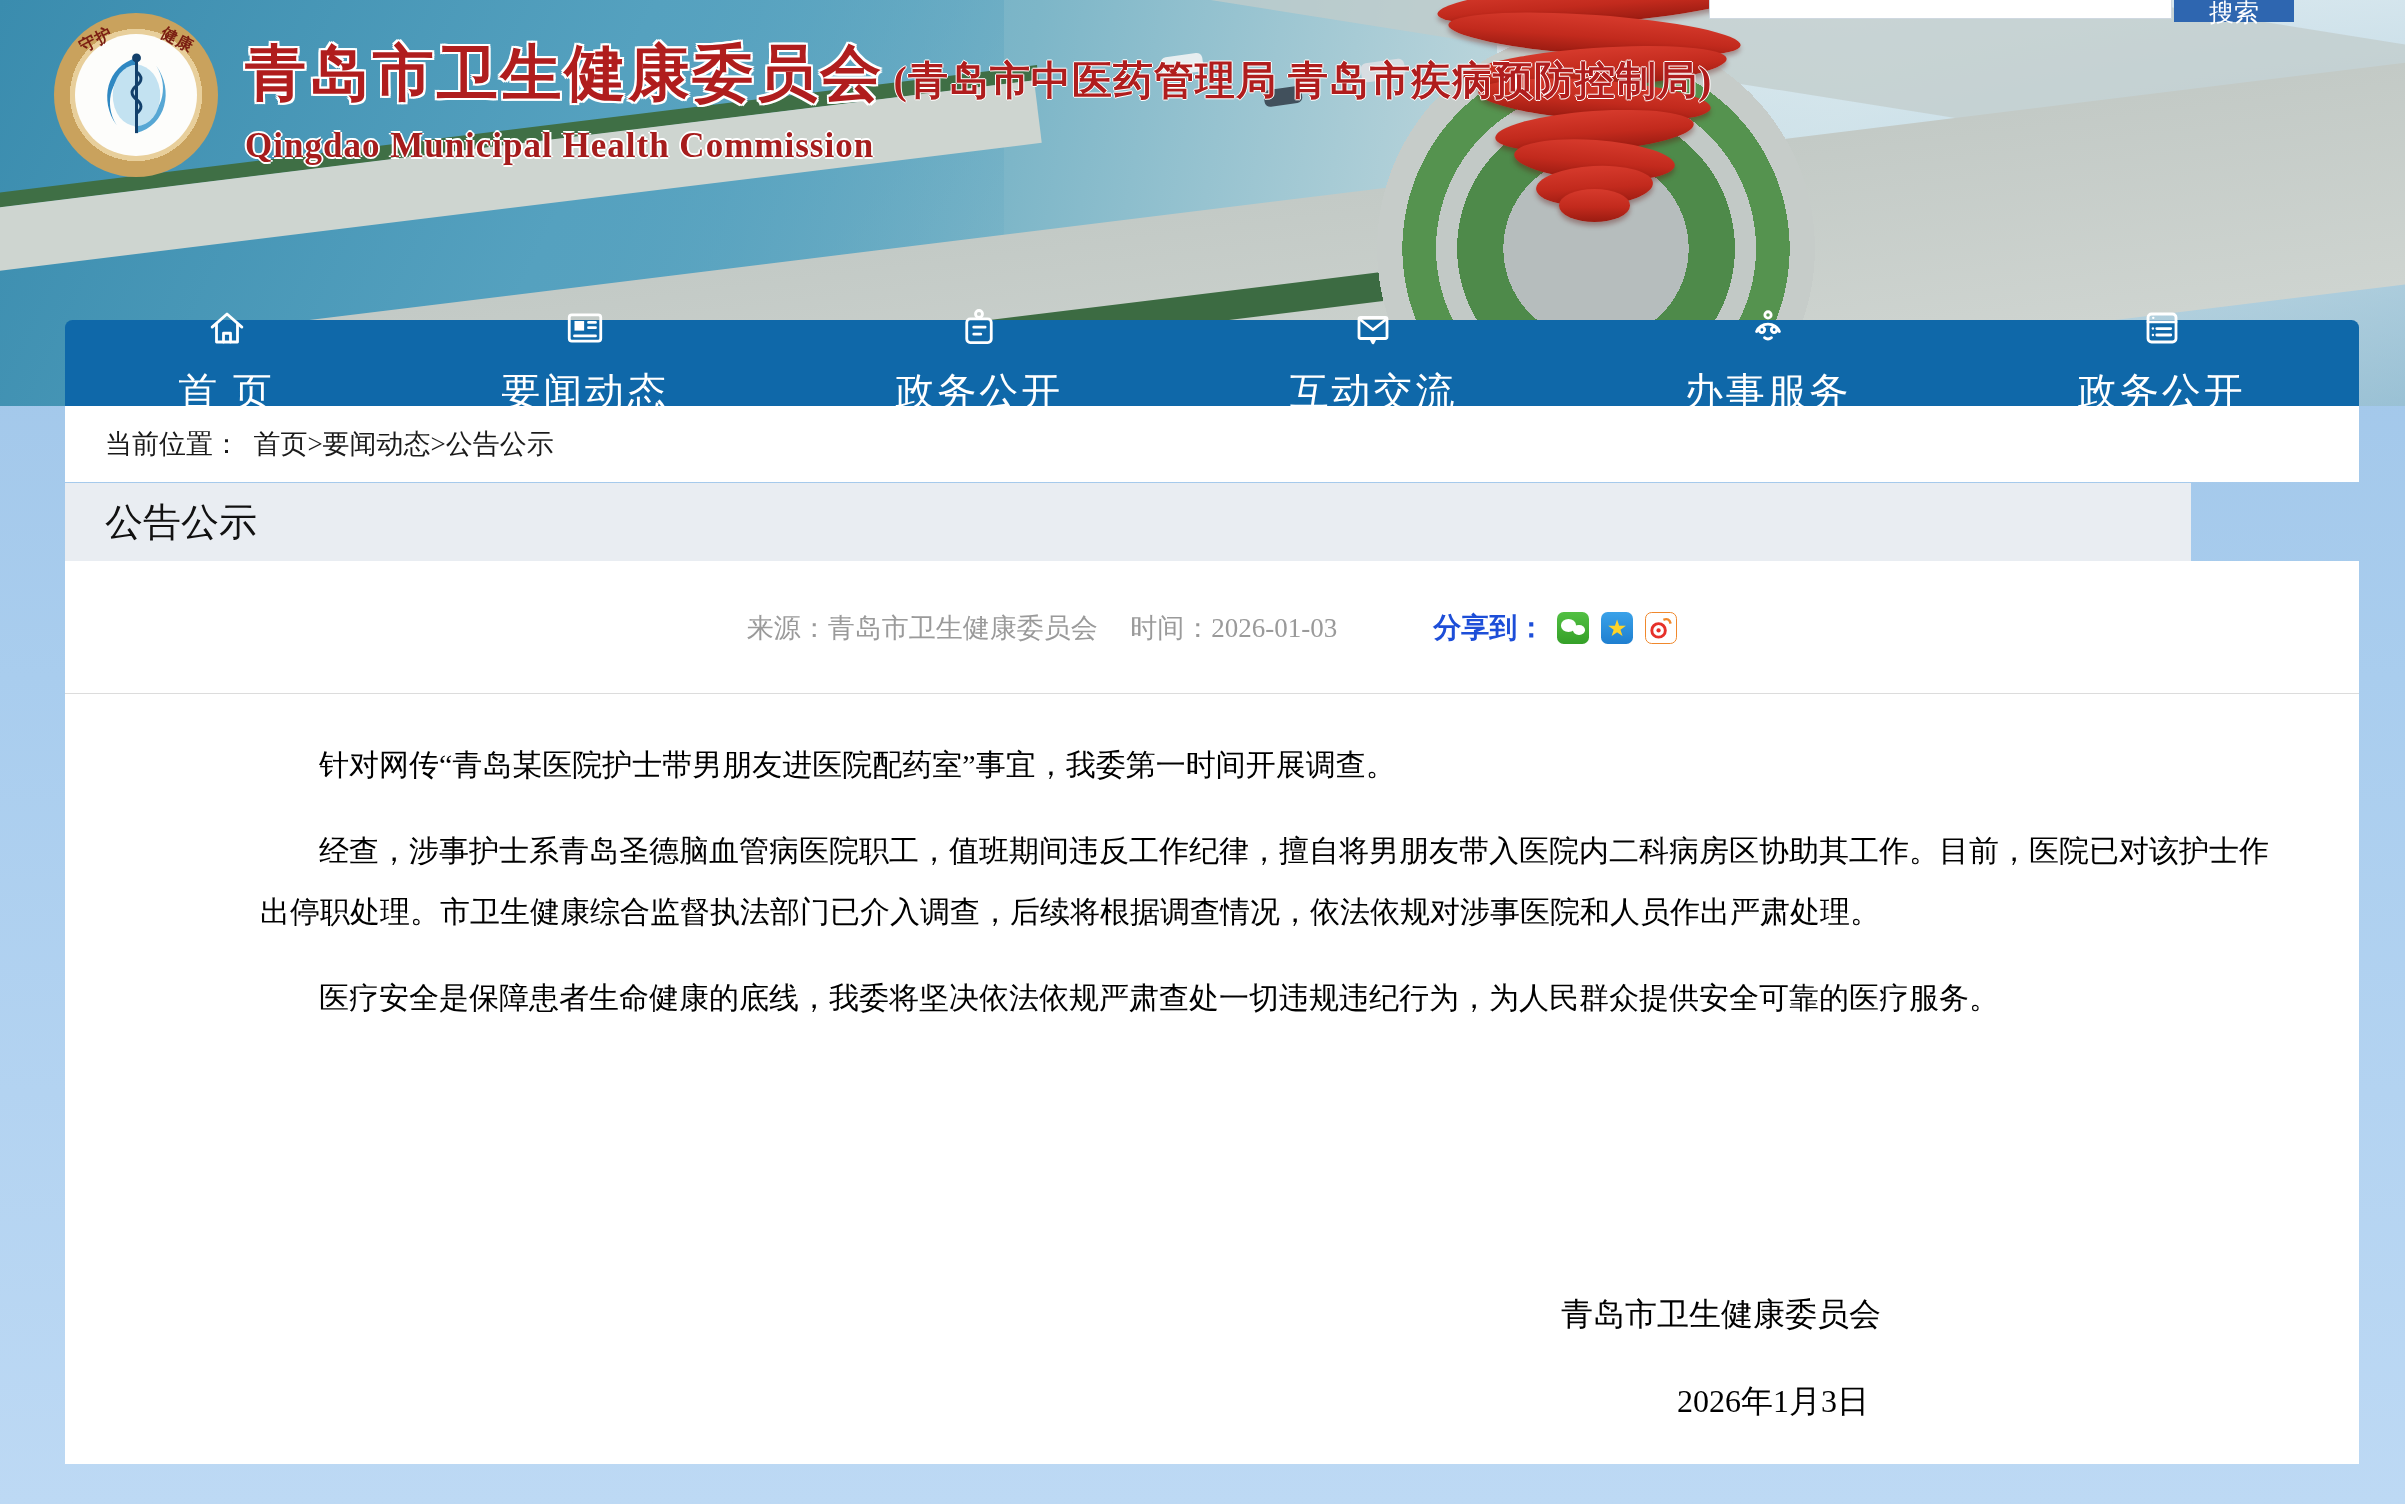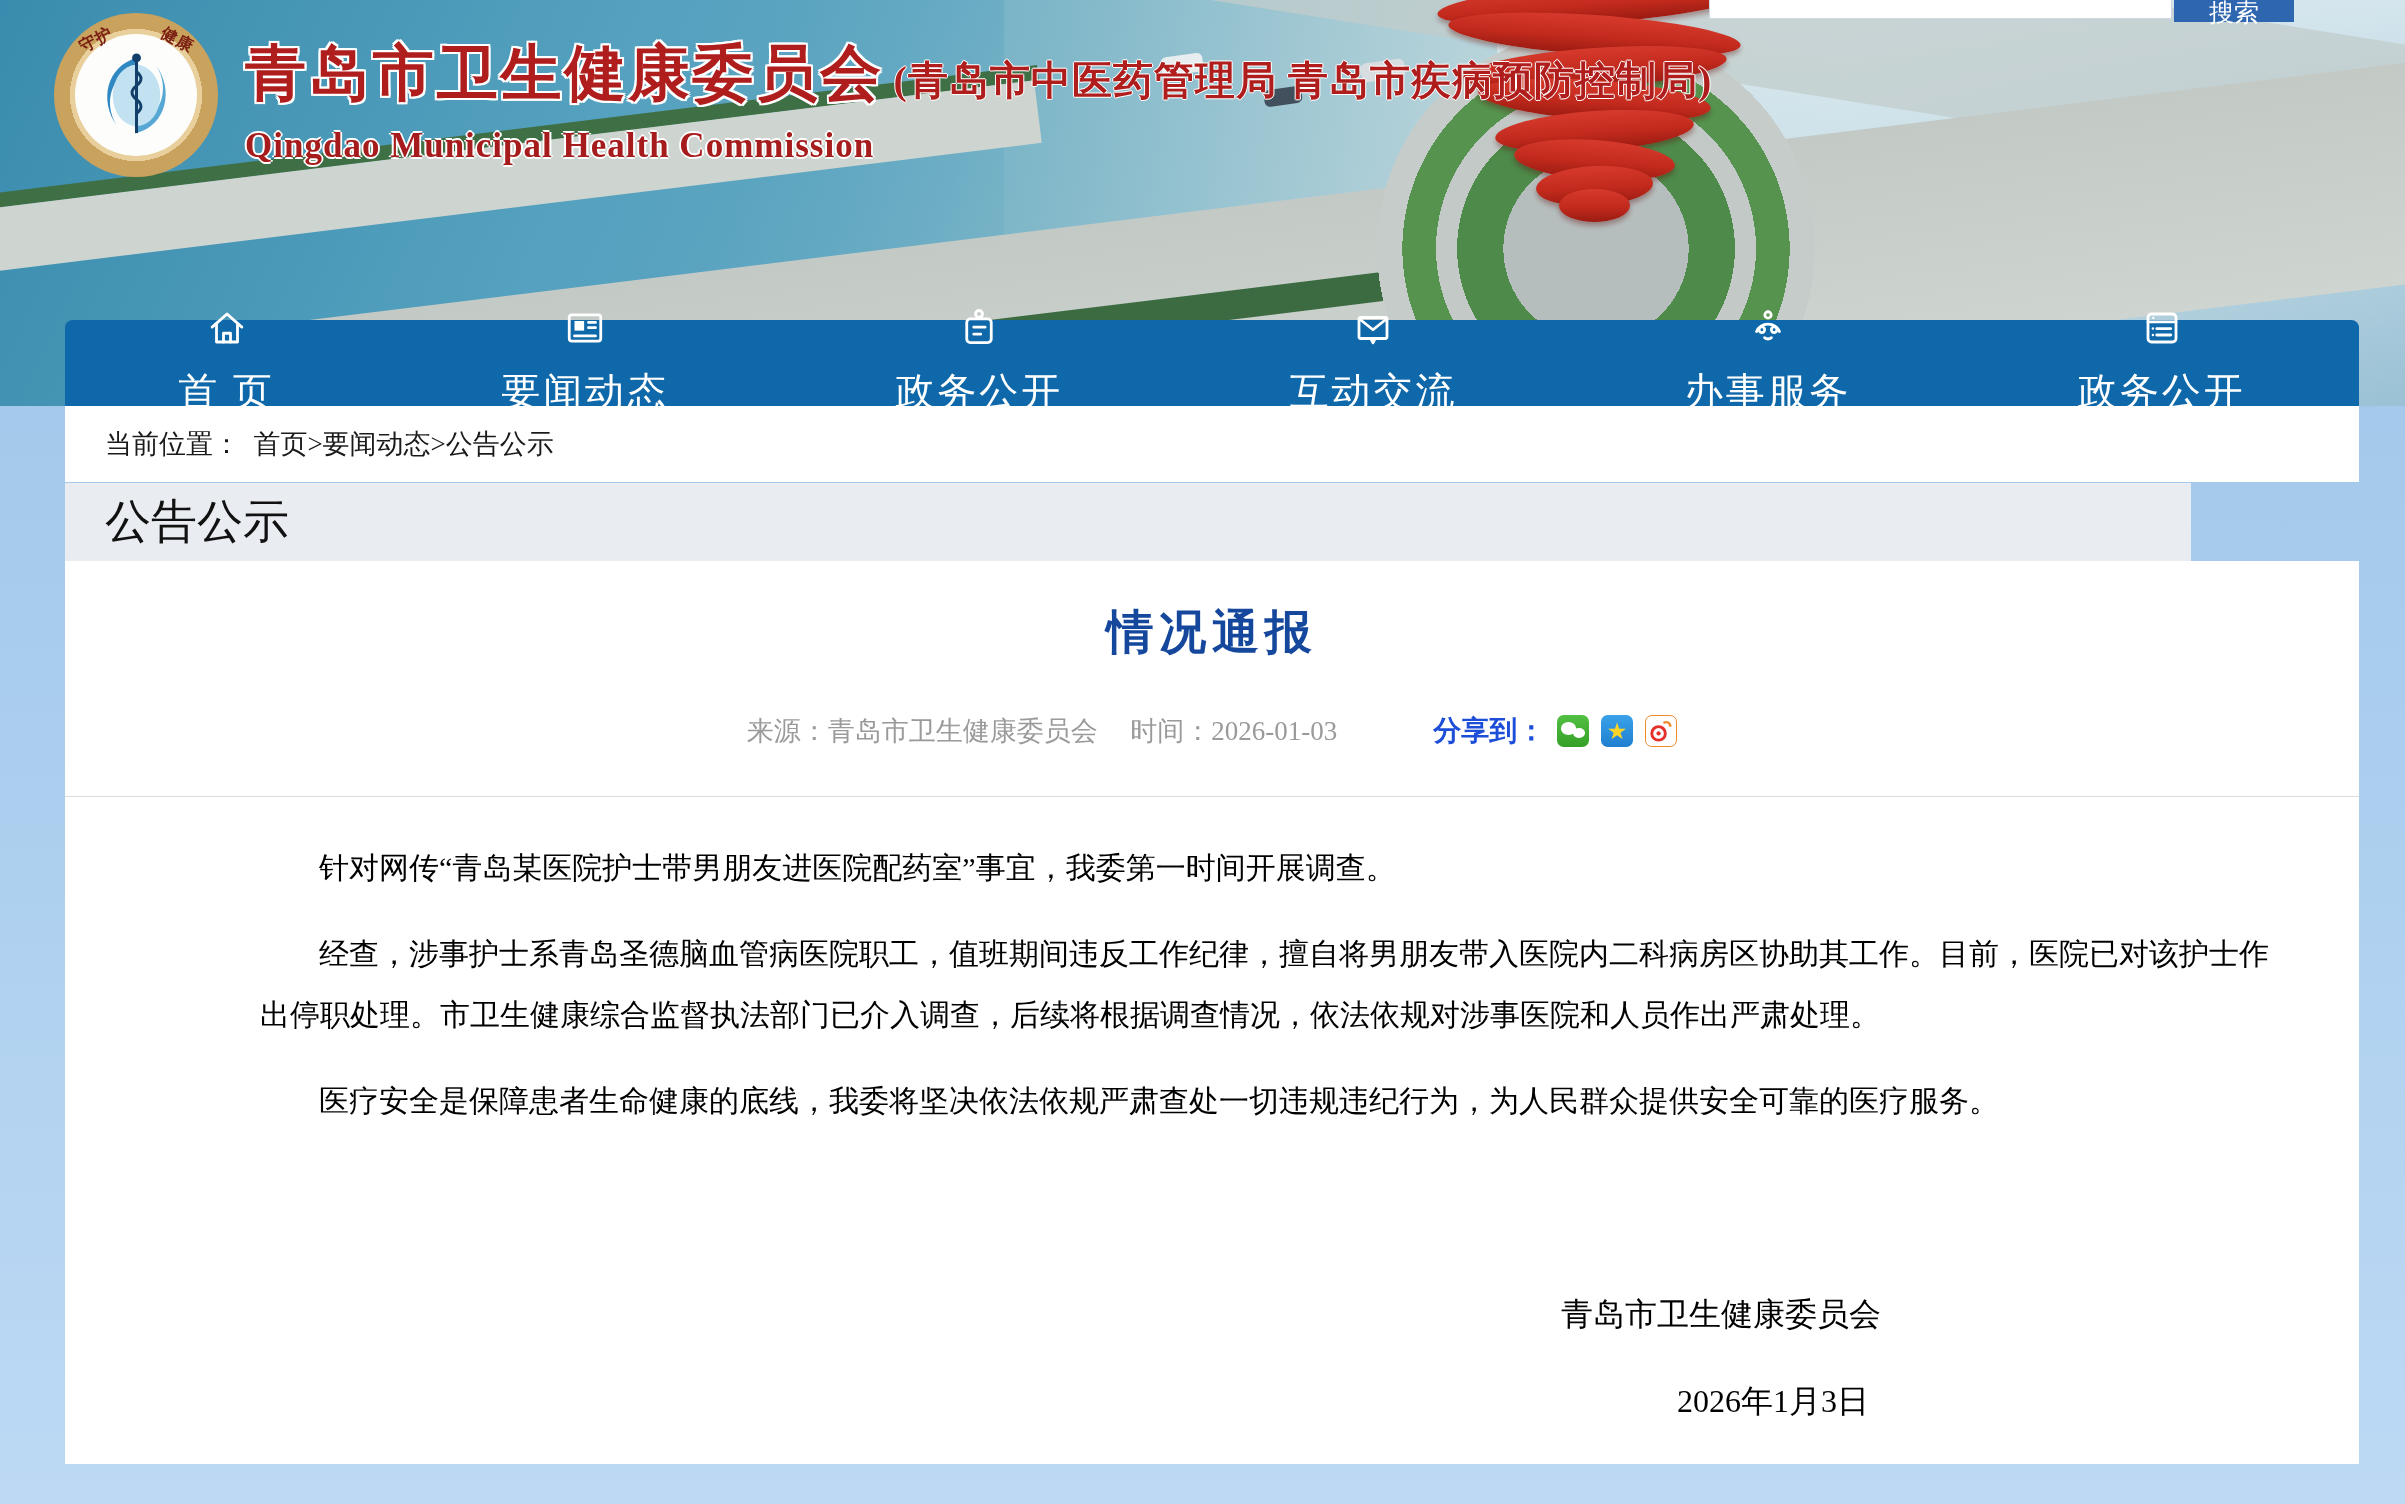--- a/index.html
+++ b/index.html
@@ -54,21 +54,21 @@
        border-radius:7.6px 7.6px 0 0;display:flex;align-items:center;justify-content:space-around;}
   .nav-item{display:flex;align-items:center;gap:15.3px;color:#fff;font-size:39px;letter-spacing:2.9px;cursor:pointer;flex-direction:column;}
   .nav-item svg{width:42px;height:42px;stroke:#fff;fill:none;stroke-width:1.6;stroke-linecap:round;stroke-linejoin:round;}
 
   
   .crumb{position:absolute;left:65px;top:406px;width:2294px;height:76px;background:#fff;
          display:flex;align-items:center;padding-left:40px;box-sizing:border-box;font-size:27px;color:#1a1a1a;}
   .crumb .path{margin-left:13.4px;cursor:pointer;}
   .section-bar{position:absolute;left:65px;top:483px;width:2126px;height:78px;background:#e9edf2;
          display:flex;align-items:center;padding-left:40px;box-sizing:border-box;
-         font-family:"Liberation Sans","DejaVu Sans",sans-serif;font-size:46px;color:#111;}
+         font-family:"Liberation Sans","DejaVu Sans",sans-serif;font-size:38px;color:#111;}
 
   
   .article{position:absolute;left:65px;top:561px;width:2294px;height:903px;background:#fff;}
   .art-title{margin:40px 0 0;text-align:center;font-size:47px;font-weight:bold;color:#15489c;letter-spacing:5.7px;}
   .meta{margin-top:48px;display:flex;align-items:center;justify-content:center;font-size:27px;color:#9a9a9a;}
   .meta .gap-s{width:32.5px;}  .meta .gap-l{width:96px;}
   .share-label{font-family:Liberation Sans, sans-serif;font-weight:bold;color:#1d4ed8;font-size:28px;text-align:center;}
   .share-icon{width:32.5px;height:32.5px;border-radius:6.7px;margin-left:11.5px;position:relative;cursor:pointer;display:inline-block;}
   .ic-wechat{background:linear-gradient(180deg,#52c043,#35a028);}
   .ic-wechat i{position:absolute;background:#fff;border-radius:50%;}
@@ -195,21 +195,20 @@
   <div class="crumb">
     <span>当前位置：</span>
     <span class="path">首页&gt;要闻动态&gt;公告公示</span>
   </div>
 
   <div class="section-bar">
     <span>公告公示</span>
   </div>
 
   <div class="article">
-    <h1 class="art-title">情况通报</h1>
 
     <div class="meta">
       <span>来源：</span>
       <span>青岛市卫生健康委员会</span>
       <span class="gap-s"></span>
       <span>时间：</span>
       <span>2026-01-03</span>
       <span class="gap-l"></span>
       <span class="share-label">分享到：</span>
       <span class="share-icon ic-wechat">

